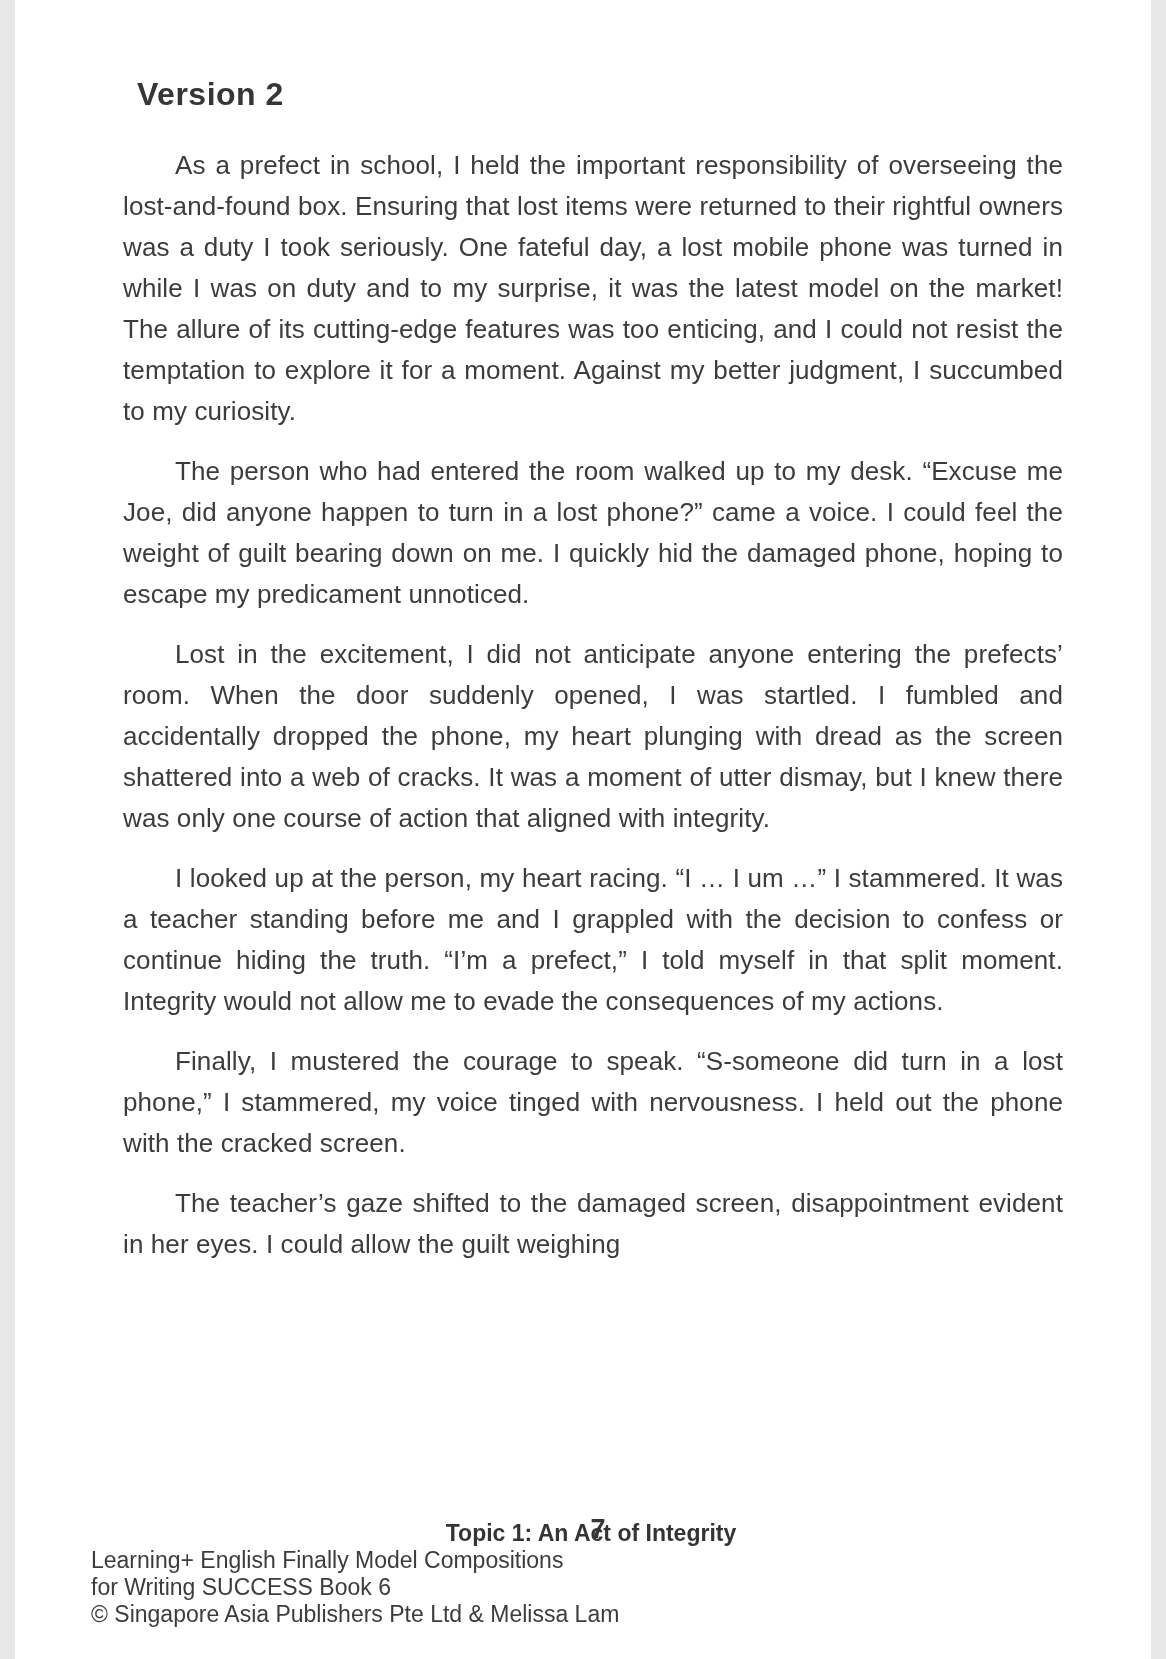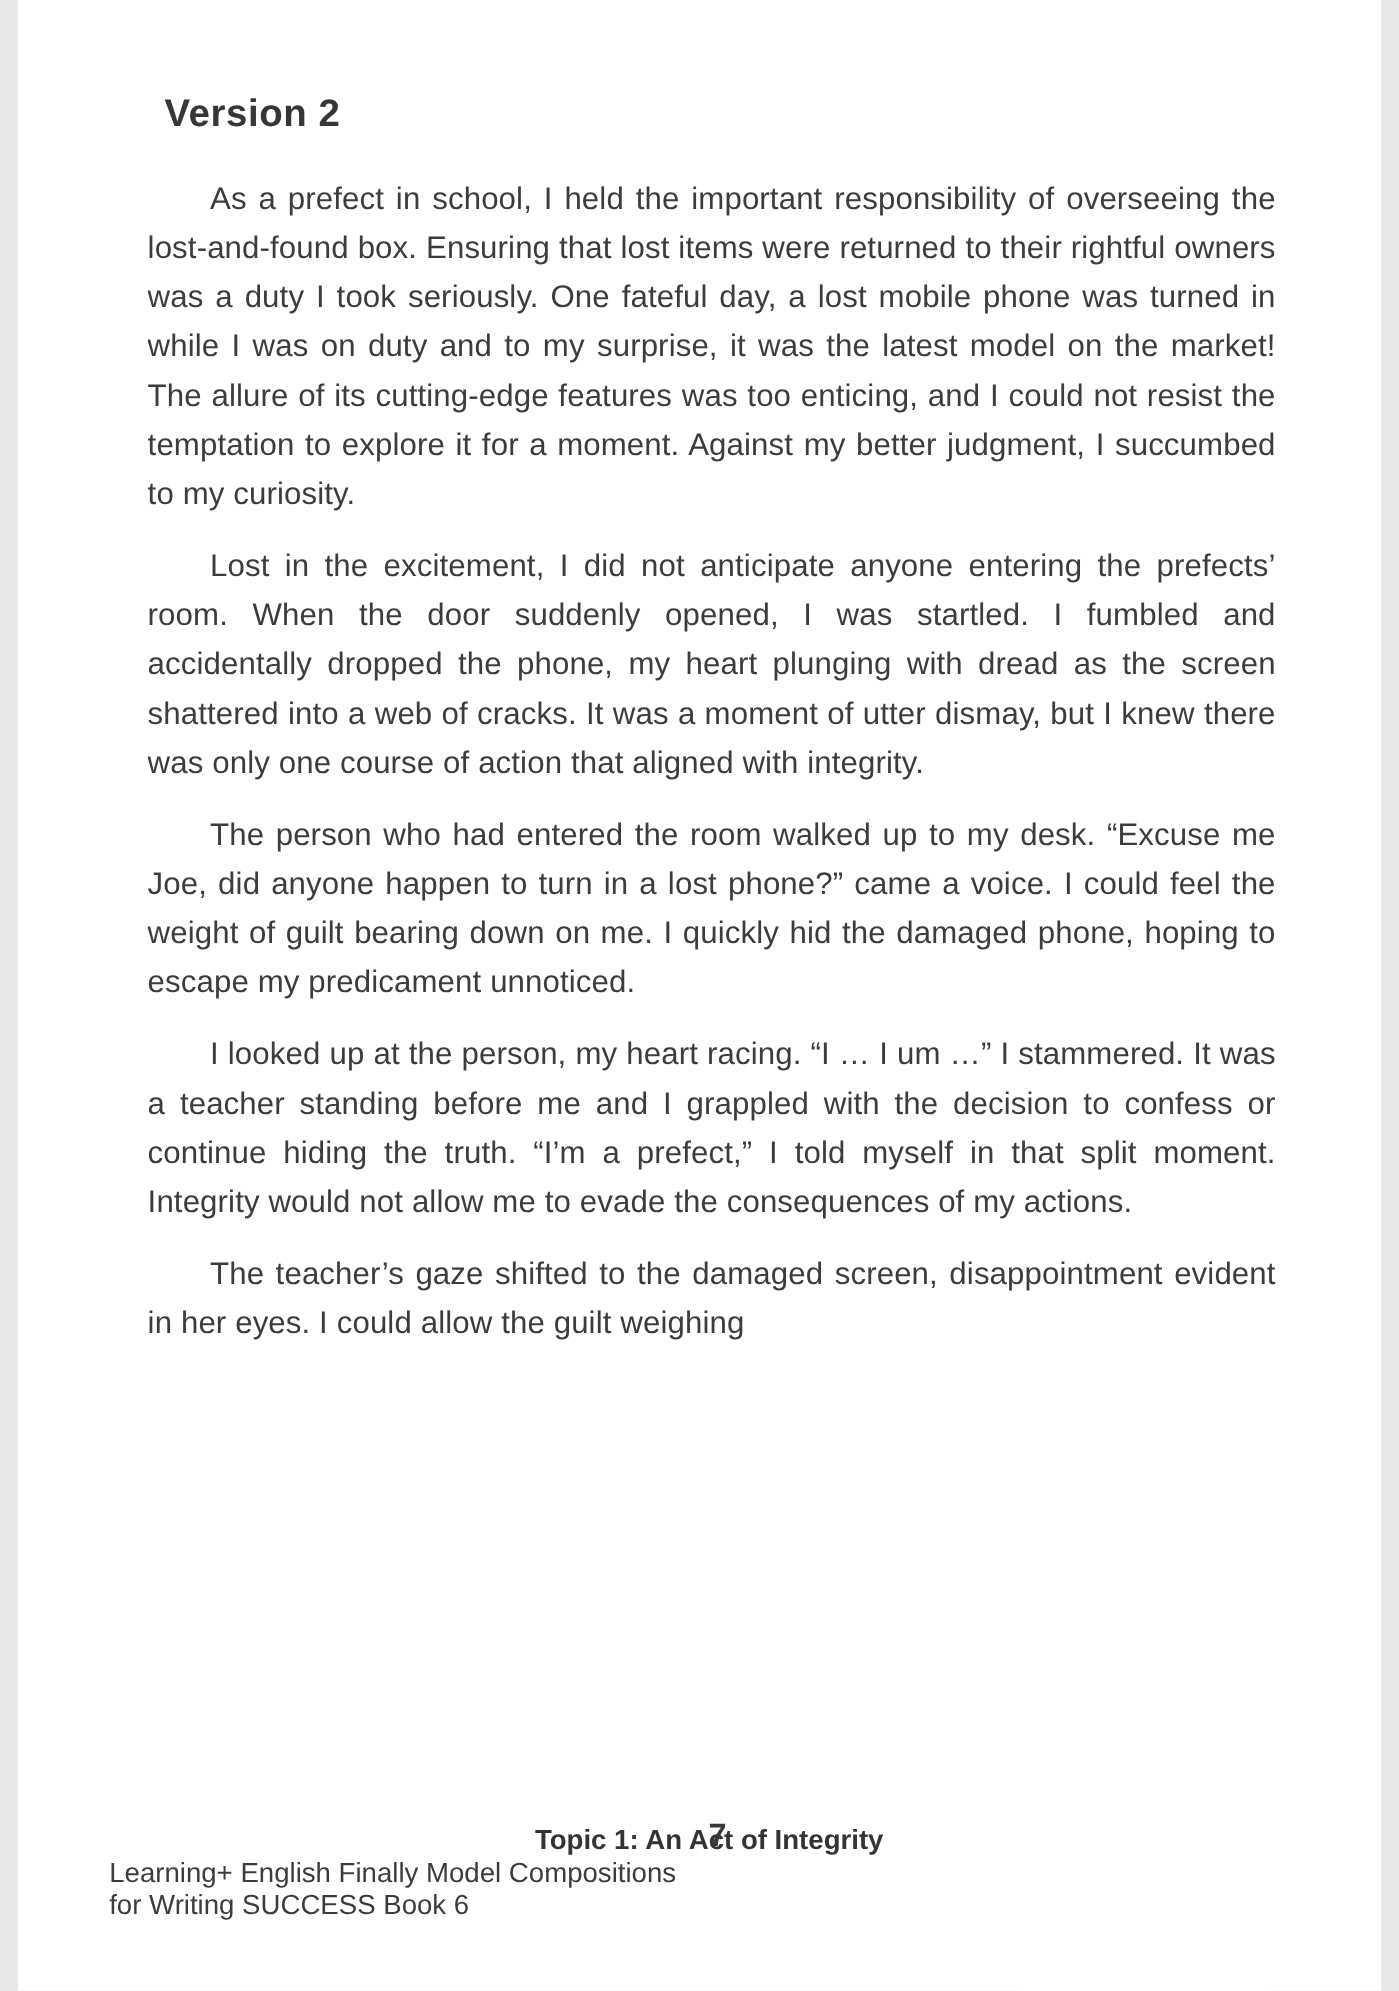--- a/index.html
+++ b/index.html
@@ -71,28 +71,30 @@
 </head>
 <body>
 
 <div class="page">
 
   <div class="content">
     <h1 class="heading">Version 2</h1>
 
     <div class="body-text">
       <p>As a prefect in school, I held the important responsibility of overseeing the lost-and-found box. Ensuring that lost items were returned to their rightful owners was a duty I took seriously. One fateful day, a lost mobile phone was turned in while I was on duty and to my surprise, it was the latest model on the market! The allure of its cutting-edge features was too enticing, and I could not resist the temptation to explore it for a moment. Against my better judgment, I succumbed to my curiosity.</p>
+      <p>The person who had entered the room walked up to my desk. “Excuse me Joe, did anyone happen to turn in a lost phone?” came a voice. I could feel the weight of guilt bearing down on me. I quickly hid the damaged phone, hoping to escape my predicament unnoticed.</p>
       <p>Lost in the excitement, I did not anticipate anyone entering the prefects’ room. When the door suddenly opened, I was startled. I fumbled and accidentally dropped the phone, my heart plunging with dread as the screen shattered into a web of cracks. It was a moment of utter dismay, but I knew there was only one course of action that aligned with integrity.</p>
-      <p>The person who had entered the room walked up to my desk. “Excuse me Joe, did anyone happen to turn in a lost phone?” came a voice. I could feel the weight of guilt bearing down on me. I quickly hid the damaged phone, hoping to escape my predicament unnoticed.</p>
       <p>I looked up at the person, my heart racing. “I … I um …” I stammered. It was a teacher standing before me and I grappled with the decision to confess or continue hiding the truth. “I’m a prefect,” I told myself in that split moment. Integrity would not allow me to evade the consequences of my actions.</p>
+      <p>Finally, I mustered the courage to speak. “S-someone did turn in a lost phone,” I stammered, my voice tinged with nervousness. I held out the phone with the cracked screen.</p>
       <p>The teacher’s gaze shifted to the damaged screen, disappointment evident in her eyes. I could allow the guilt weighing</p>
     </div>
   </div>
 
   <div class="page-number">7</div>
 
   <div class="footer">
     <div class="footer-topic">Topic 1: An Act of Integrity</div>
     <div class="footer-series-1">Learning+ English Finally Model Compositions</div>
     <div class="footer-series-2">for Writing SUCCESS Book 6</div>
+    <div class="footer-copyright">© Singapore Asia Publishers Pte Ltd &amp; Melissa Lam</div>
   </div>
 
 </div>
 
 </body></html>

